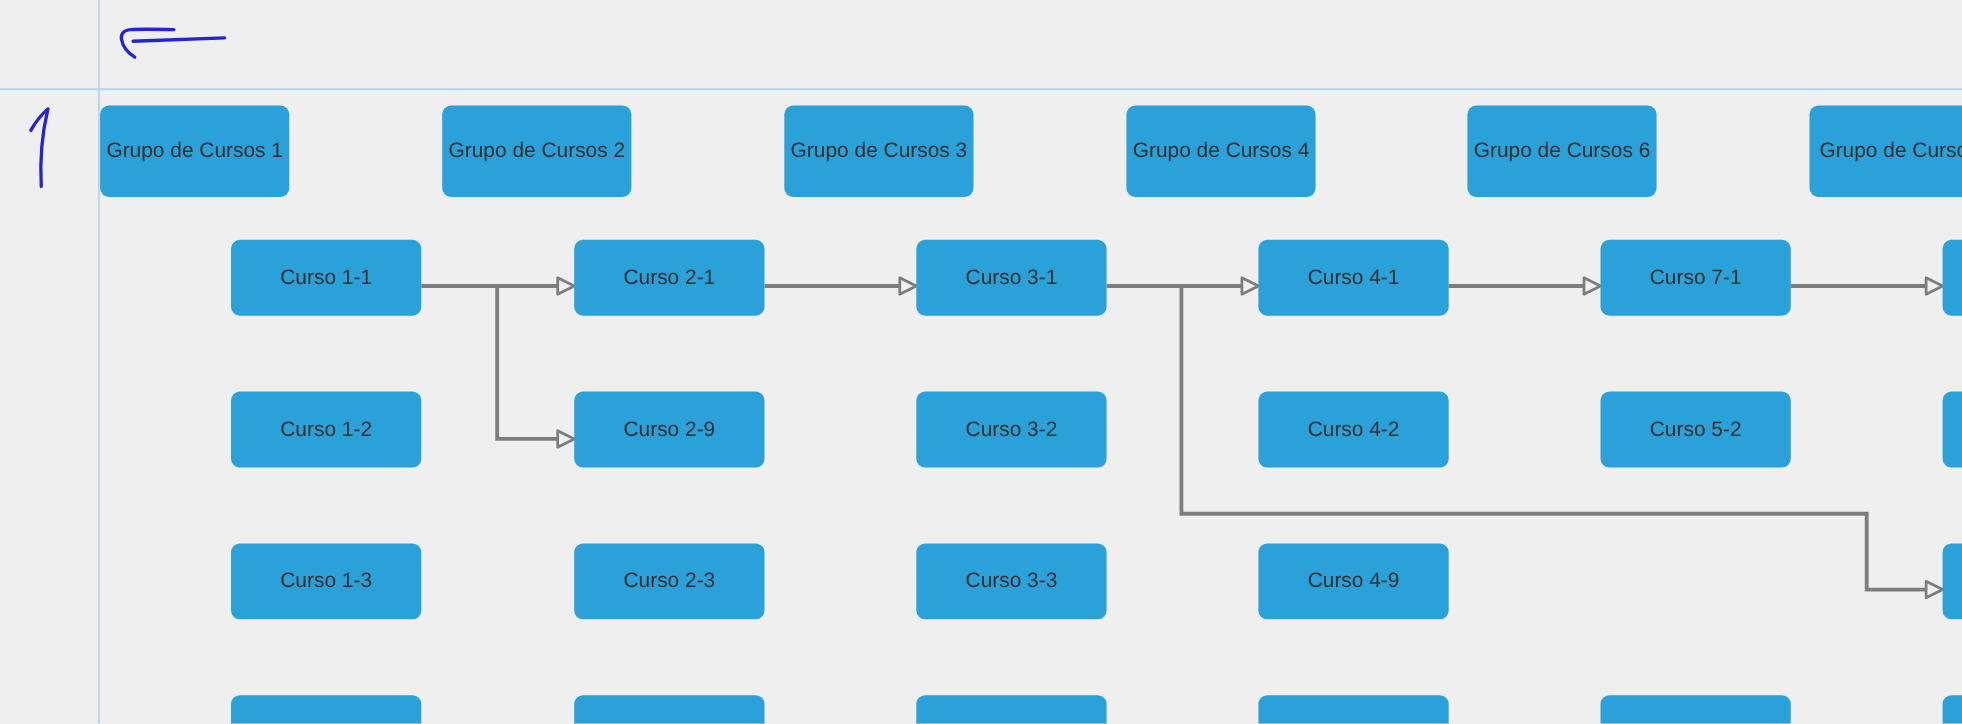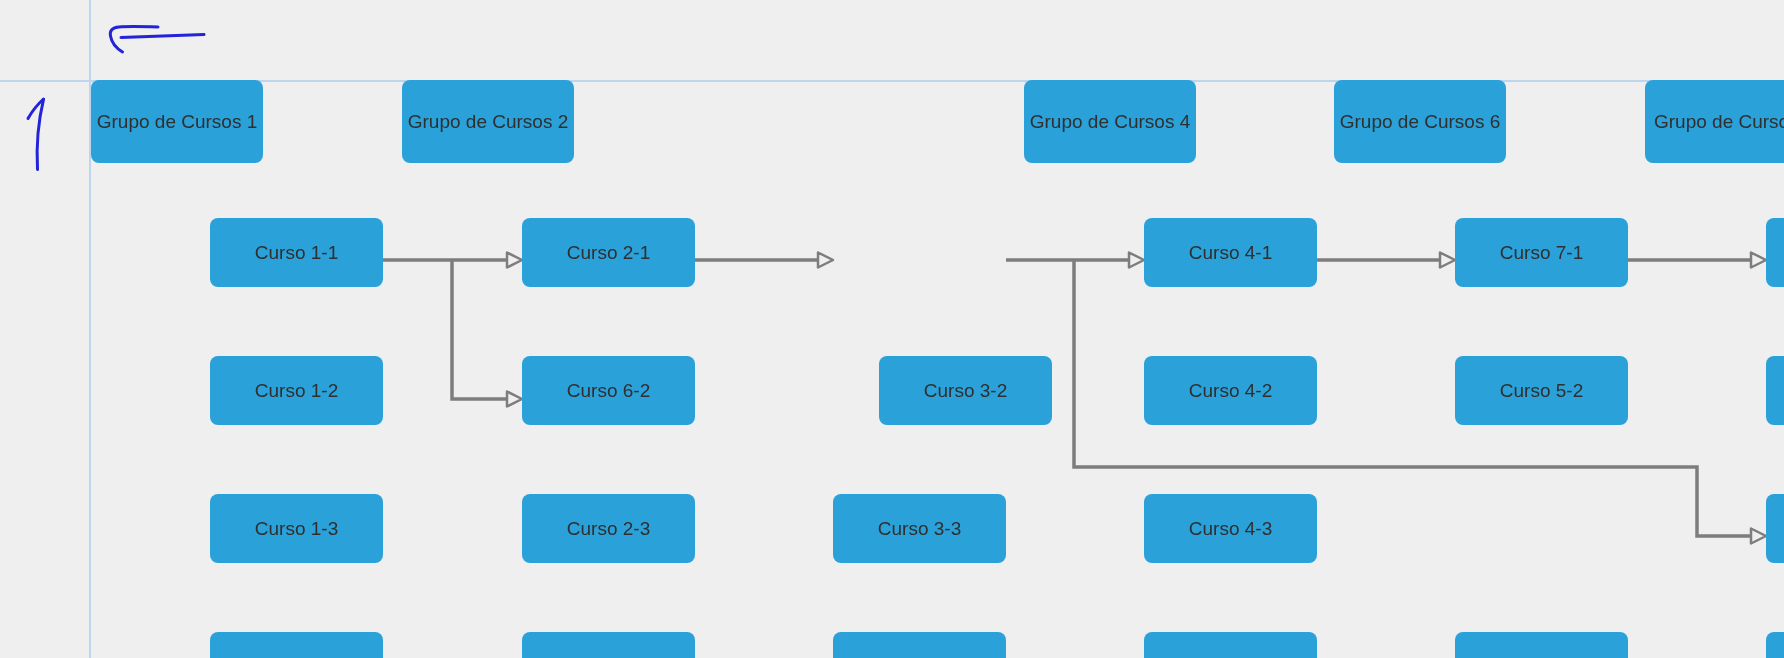--- a/index.html
+++ b/index.html
@@ -14,21 +14,21 @@
   .node{
     position:absolute;
     background:#2aa1d9;
     border-radius:8px;
     display:flex;align-items:center;justify-content:center;
     font-size:19px;color:#2f2f2f;
     width:173px;height:69px;
     box-sizing:border-box;
     white-space:nowrap;
   }
-  .group{width:172px;height:83px;}
+  .group{width:172px;height:83px;margin-top:16px;}
   .group.cut{justify-content:flex-start;padding-left:9px;}
   .connector{stroke:#7d7d7d;stroke-width:3.5;fill:none;}
   .arrowhead{fill:#efefef;stroke:#7d7d7d;stroke-width:2.5;stroke-linejoin:round;}
   .guide{stroke:#bcd6f0;stroke-width:2;}
   .ink{stroke:#2323d9;stroke-width:3;fill:none;stroke-linecap:round;stroke-linejoin:round;}
 </style>
 </head>
 <body>
 
 <div class="canvas">
@@ -72,41 +72,43 @@
       <path class="ink" d="M 121 37.5 C 148 36.5 176 35.5 204 34.5"></path>
     </g>
     <g>
       <path class="ink" d="M 43.5 99.5 C 39.5 116 36 142 37.5 169.5"></path>
       <path class="ink" d="M 28 118.5 C 32.5 110.5 38 104 43.5 99"></path>
     </g>
   </svg>
 
   <div class="node group" style="left:91px;top:80px">Grupo de Cursos 1</div>
   <div class="node group" style="left:402px;top:80px">Grupo de Cursos 2</div>
+  <div class="node group" style="left:713px;top:80px">Grupo de Cursos 3</div>
   <div class="node group" style="left:1024px;top:80px">Grupo de Cursos 4</div>
   <div class="node group" style="left:1334px;top:80px">Grupo de Cursos 6</div>
   <div class="node group cut" style="left:1645px;top:80px">Grupo de Curso</div>
 
   <div class="node" style="left:210px;top:218px">Curso 1-1</div>
   <div class="node" style="left:210px;top:356px">Curso 1-2</div>
   <div class="node" style="left:210px;top:494px">Curso 1-3</div>
   <div class="node" style="left:210px;top:632px"></div>
 
   <div class="node" style="left:522px;top:218px">Curso 2-1</div>
-  <div class="node" style="left:522px;top:356px">Curso 6-2</div>
+  <div class="node" style="left:522px;top:356px">Curso 2-9</div>
   <div class="node" style="left:522px;top:494px">Curso 2-3</div>
   <div class="node" style="left:522px;top:632px"></div>
 
-  <div class="node" style="left:879px;top:356px">Curso 3-2</div>
+  <div class="node" style="left:833px;top:218px">Curso 3-1</div>
+  <div class="node" style="left:833px;top:356px">Curso 3-2</div>
   <div class="node" style="left:833px;top:494px">Curso 3-3</div>
   <div class="node" style="left:833px;top:632px"></div>
 
   <div class="node" style="left:1144px;top:218px">Curso 4-1</div>
   <div class="node" style="left:1144px;top:356px">Curso 4-2</div>
-  <div class="node" style="left:1144px;top:494px">Curso 4-3</div>
+  <div class="node" style="left:1144px;top:494px">Curso 4-9</div>
   <div class="node" style="left:1144px;top:632px"></div>
 
   <div class="node" style="left:1455px;top:218px">Curso 7-1</div>
   <div class="node" style="left:1455px;top:356px">Curso 5-2</div>
   <div class="node" style="left:1455px;top:632px"></div>
 
   <div class="node" style="left:1766px;top:218px"></div>
   <div class="node" style="left:1766px;top:356px"></div>
   <div class="node" style="left:1766px;top:494px"></div>
   <div class="node" style="left:1766px;top:632px"></div>

